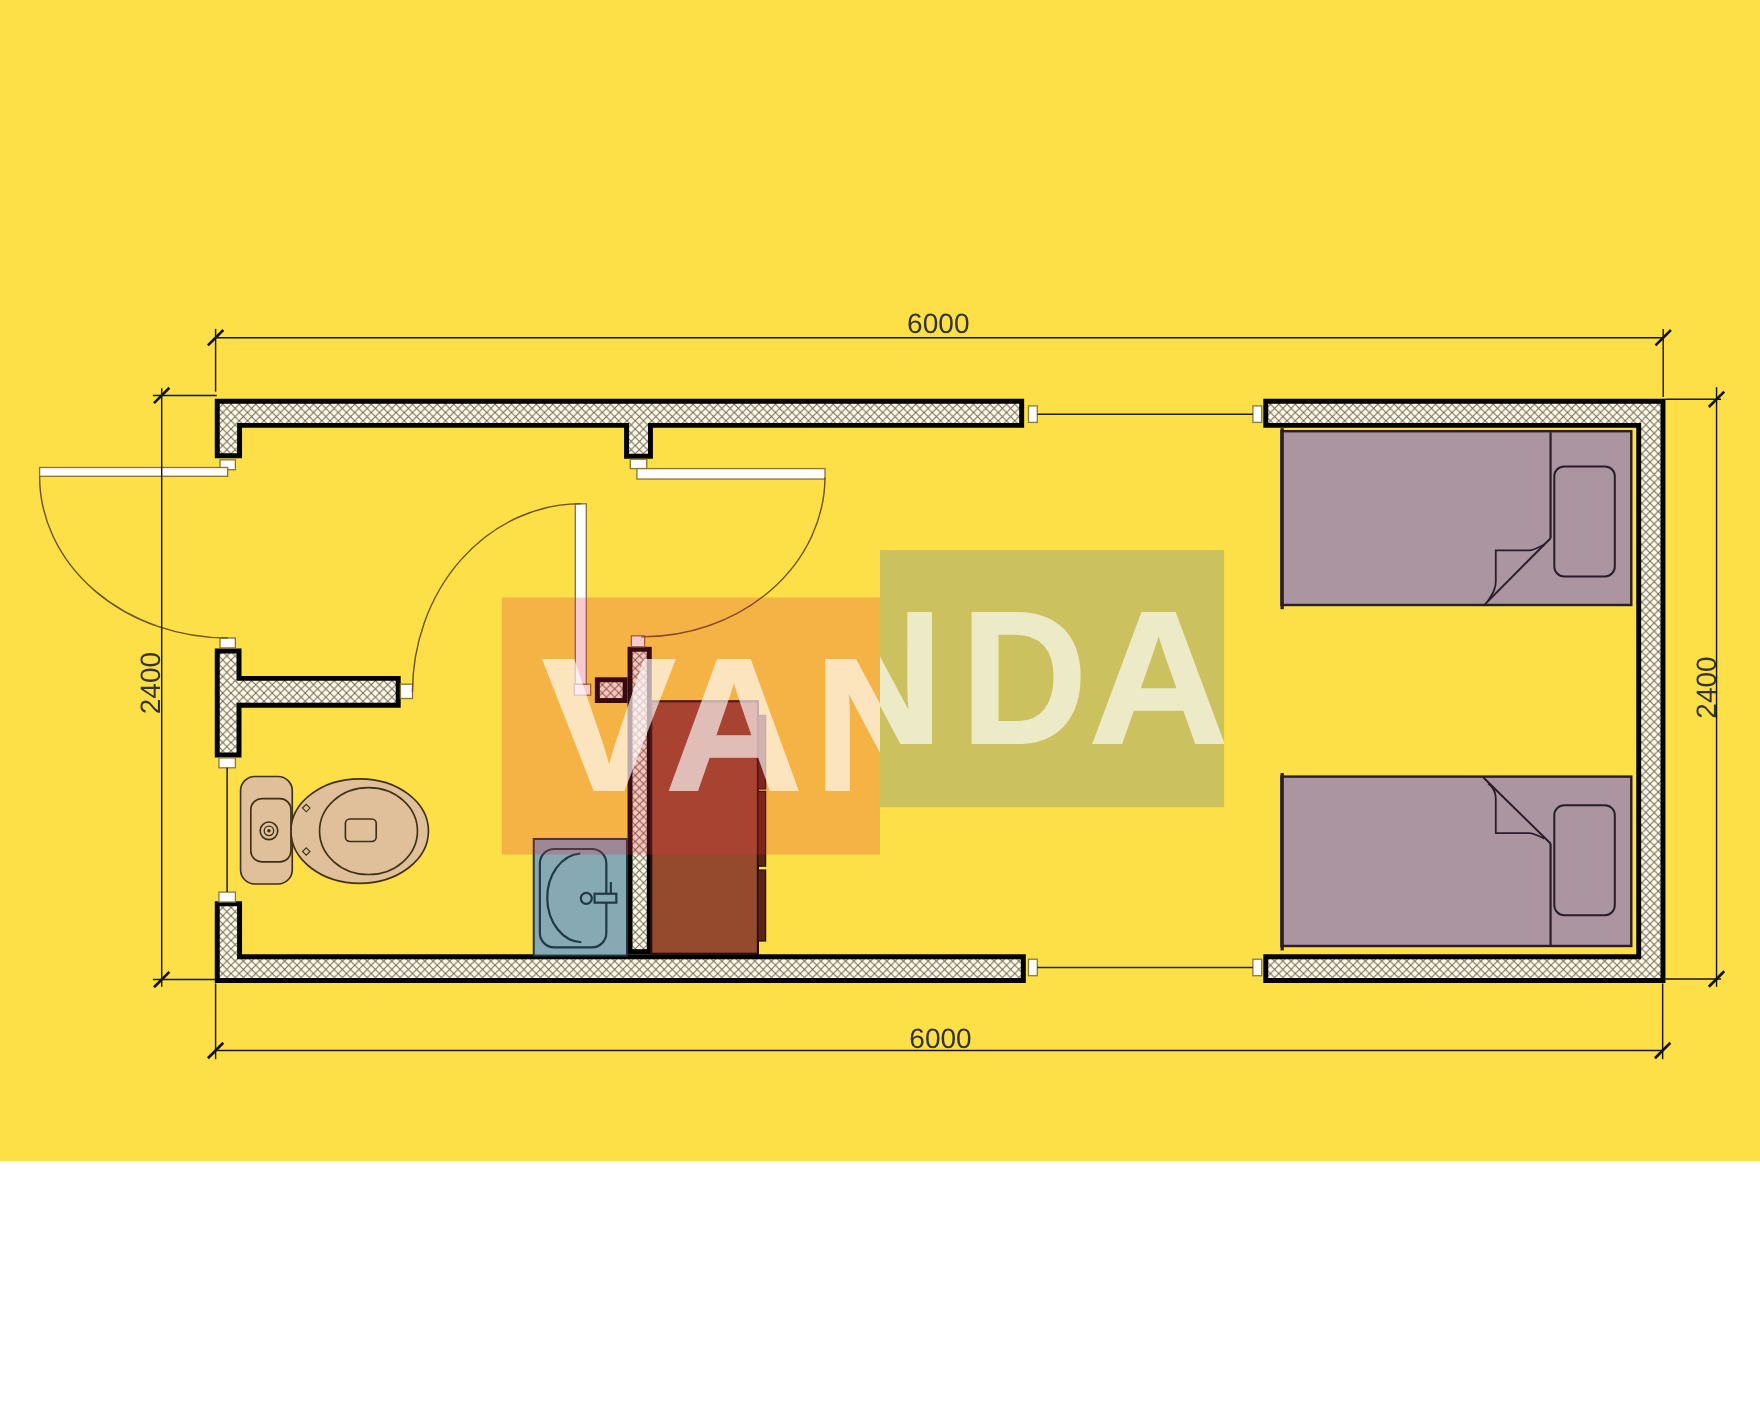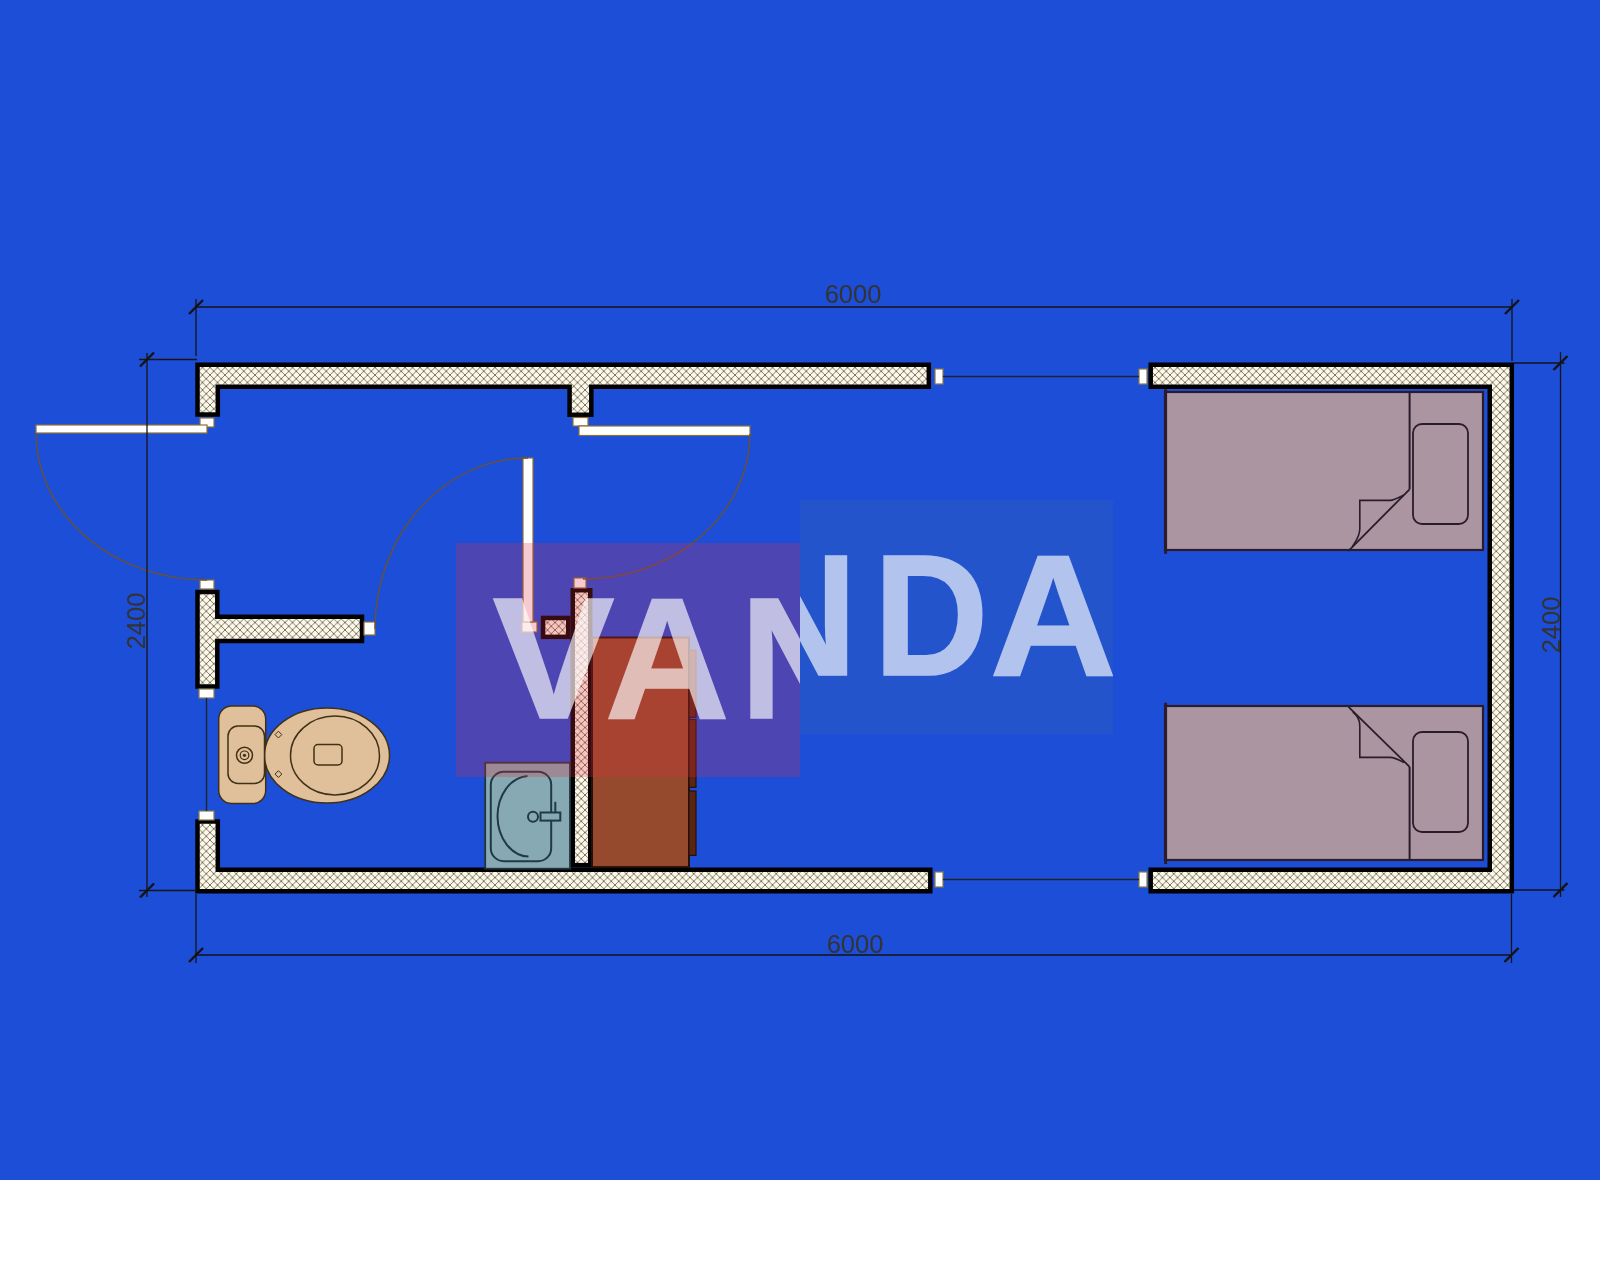--- a/index.html
+++ b/index.html
@@ -1,16 +1,16 @@
 <!DOCTYPE html>
 <html><head>
 <meta charset="utf-8">
 <style>
 html,body{margin:0;padding:0;background:#ffffff;}
-.page{position:relative;width:1600px;height:1180px;background:#1d4ed8;overflow:hidden;font-family:"Liberation Sans",sans-serif;}
+.page{position:relative;width:1600px;height:1056px;background:#fde047;overflow:hidden;font-family:"Liberation Sans",sans-serif;}
 svg{position:absolute;top:0;left:0;}
 </style>
 </head>
 <body>
 <div class="page">
 <svg width="1600" height="1280" viewBox="0 0 1600 1280">
 <defs>
 <pattern id="hx" width="7.5" height="7.5" patternUnits="userSpaceOnUse">
 <rect x="0" y="0" width="7.5" height="7.5" fill="#fbf8ef"></rect>
 <path d="M-0.8,-0.8 L8.3,8.3 M8.3,-0.8 L-0.8,8.3" stroke="#746844" stroke-width="0.9" fill="none"></path>

